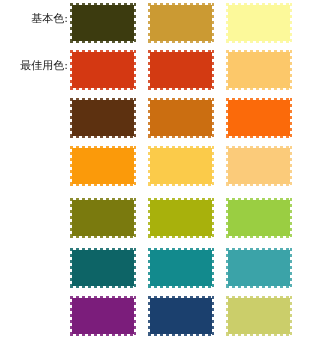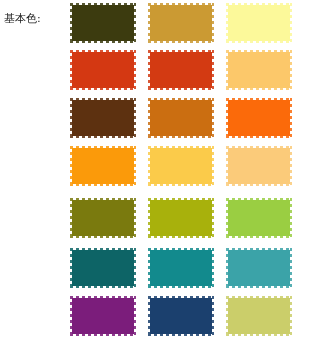--- a/index.html
+++ b/index.html
@@ -22,21 +22,21 @@
     height: 337px;
     background: #ffffff;
   }
   .label {
     position: absolute;
     font-size: 11px;
     line-height: 13px;
     color: #1a1a1a;
     white-space: nowrap;
     letter-spacing: 0px;
-    text-align: left;
+    text-align: right;
   }
   #label-base {
     left: 4px;
     top: 12px;
     width: 64px;
   }
   #label-best {
     left: 2px;
     top: 59px;
     width: 66px;
@@ -82,20 +82,21 @@
     background: currentColor;
   }
 </style>
 </head>
 <body>
 
 <div id="palette-panel">
 
   <div class="label" id="label-base">基本色:</div>
 
+  <div class="label" id="label-best">最佳用色:</div>
 
   <div id="swatch-grid">
       <div class="swatch-row" style="top: 5px;">
         <div class="swatch" title="#3c3b0f" style="color: rgb(60, 59, 15);">
           <div class="swatch-fill"></div>
         </div>
         <div class="swatch" title="#cb9a33" style="color: rgb(203, 154, 51);">
           <div class="swatch-fill"></div>
         </div>
         <div class="swatch" title="#fcf99a" style="color: rgb(252, 249, 154);">

